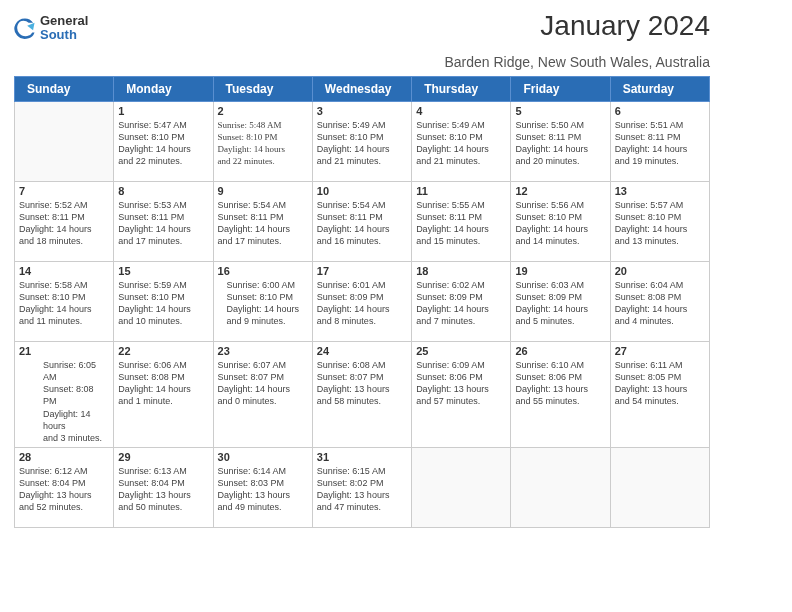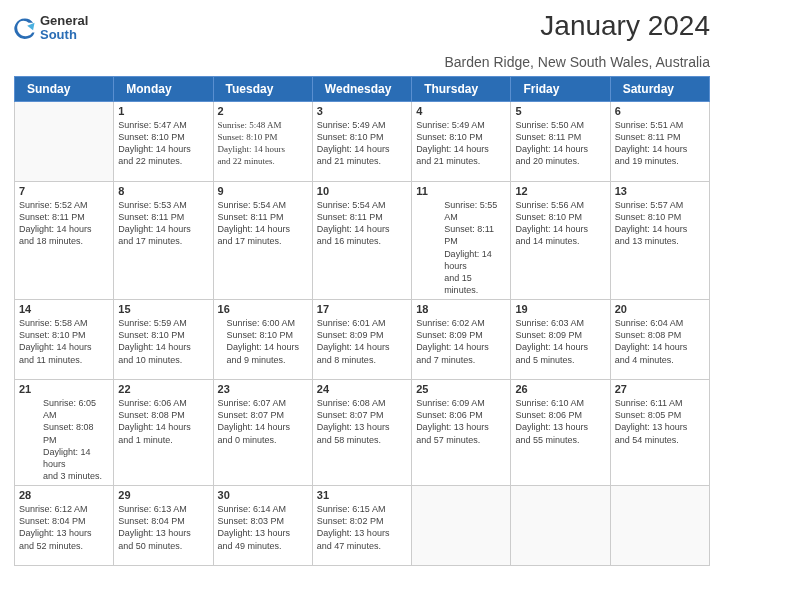--- a/index.html
+++ b/index.html
@@ -192,21 +192,21 @@
           </td>
           <td>
             <div class="day-number">10</div>
             <div class="day-info" style="white-space: pre-line;">Sunrise: 5:54 AM
 Sunset: 8:11 PM
 Daylight: 14 hours
 and 16 minutes.</div>
           </td>
           <td>
             <div class="day-number">11</div>
-            <div class="day-info" style="white-space: pre-line; margin-left: 28px;">Sunrise: 5:55 AM
+            <div class="day-info" style="white-space: pre-line;">Sunrise: 5:55 AM
 Sunset: 8:11 PM
 Daylight: 14 hours
 and 15 minutes.</div>
           </td>
           <td>
             <div class="day-number">12</div>
             <div class="day-info" style="white-space: pre-line;">Sunrise: 5:56 AM
 Sunset: 8:10 PM
 Daylight: 14 hours
 and 14 minutes.</div>

